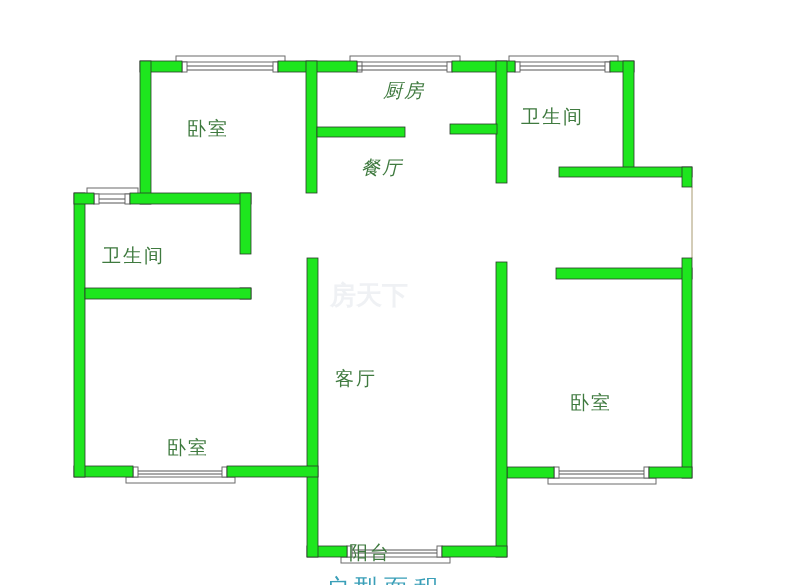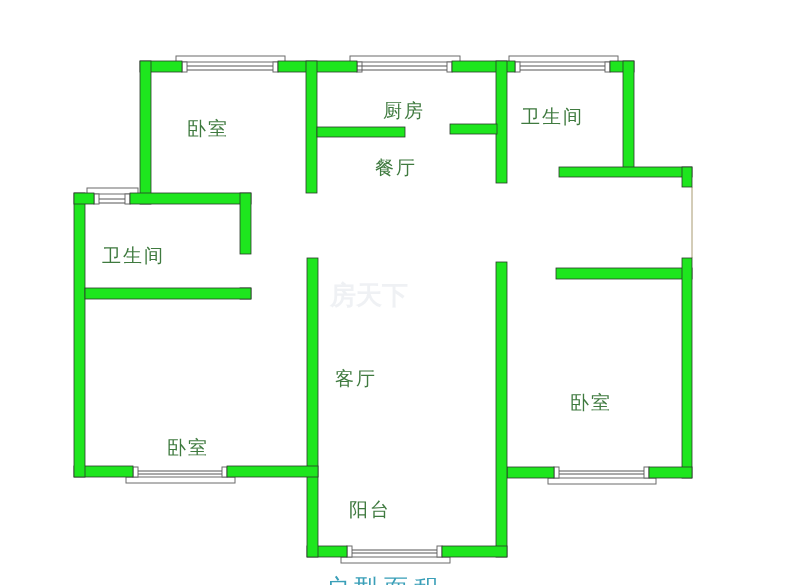--- a/index.html
+++ b/index.html
@@ -116,22 +116,22 @@
     <rect class="wall" x="130" y="193" width="121" height="11"></rect>
     <rect class="wall" x="240" y="193" width="11" height="61"></rect>
     <rect class="wall" x="240" y="288" width="11" height="11"></rect>
     <rect class="wall" x="85" y="288" width="166" height="11"></rect>
   </g>
 </svg>
 
 <div class="watermark" style="left:330px;top:278px;">房天下</div>
 
 <div class="label" style="left:187px;top:116px;">卧室</div>
-<div class="label" style="left:383px;top:98px;">厨房</div>
-<div class="label" style="left:375px;top:155px;">餐厅</div>
+<div class="label" style="left:383px;top:78px;font-style:italic;">厨房</div>
+<div class="label" style="left:361px;top:155px;font-style:italic;">餐厅</div>
 <div class="label" style="left:521px;top:104px;">卫生间</div>
 <div class="label" style="left:102px;top:243px;">卫生间</div>
 <div class="label" style="left:335px;top:366px;font-family:Liberation Serif, serif;">客厅</div>
 <div class="label" style="left:167px;top:435px;">卧室</div>
 <div class="label" style="left:570px;top:390px;">卧室</div>
-<div class="label" style="left:349px;top:497px;">阳台</div>
+<div class="label" style="left:349px;top:540px;">阳台</div>
 
 <div class="footer-title">户型面积</div>
 
 </body></html>

